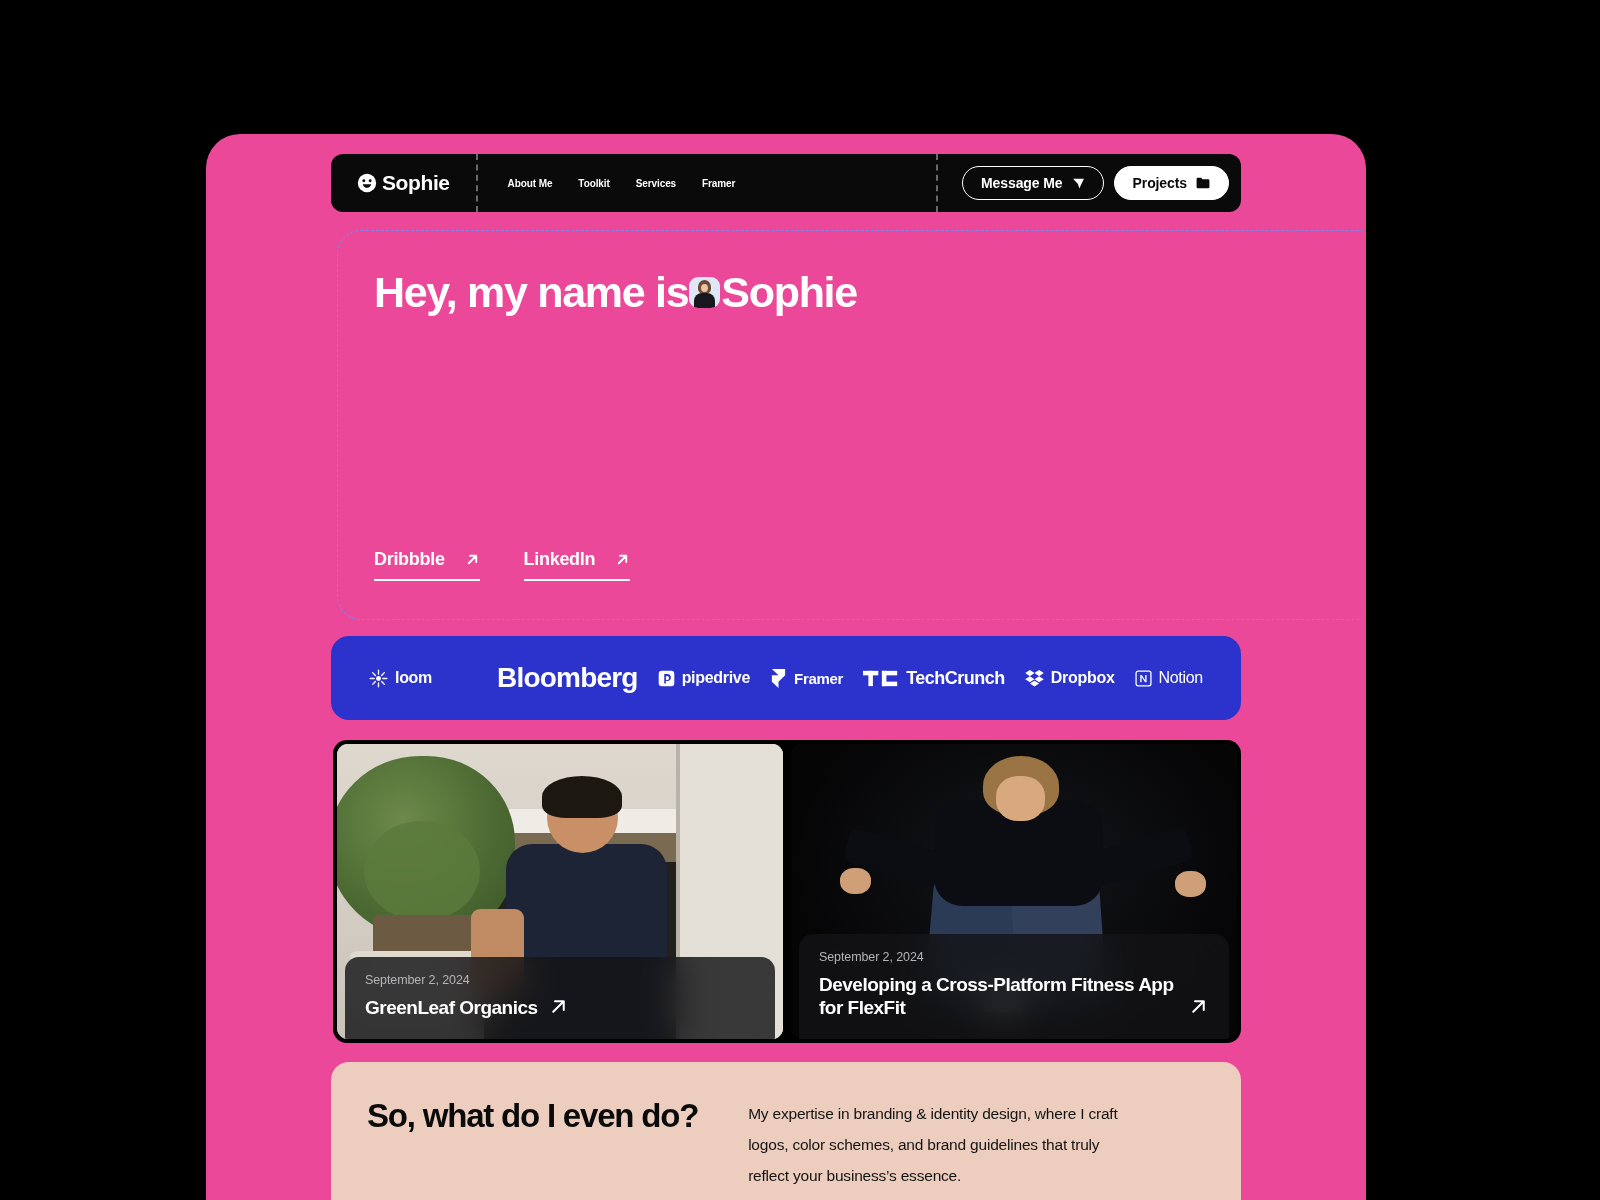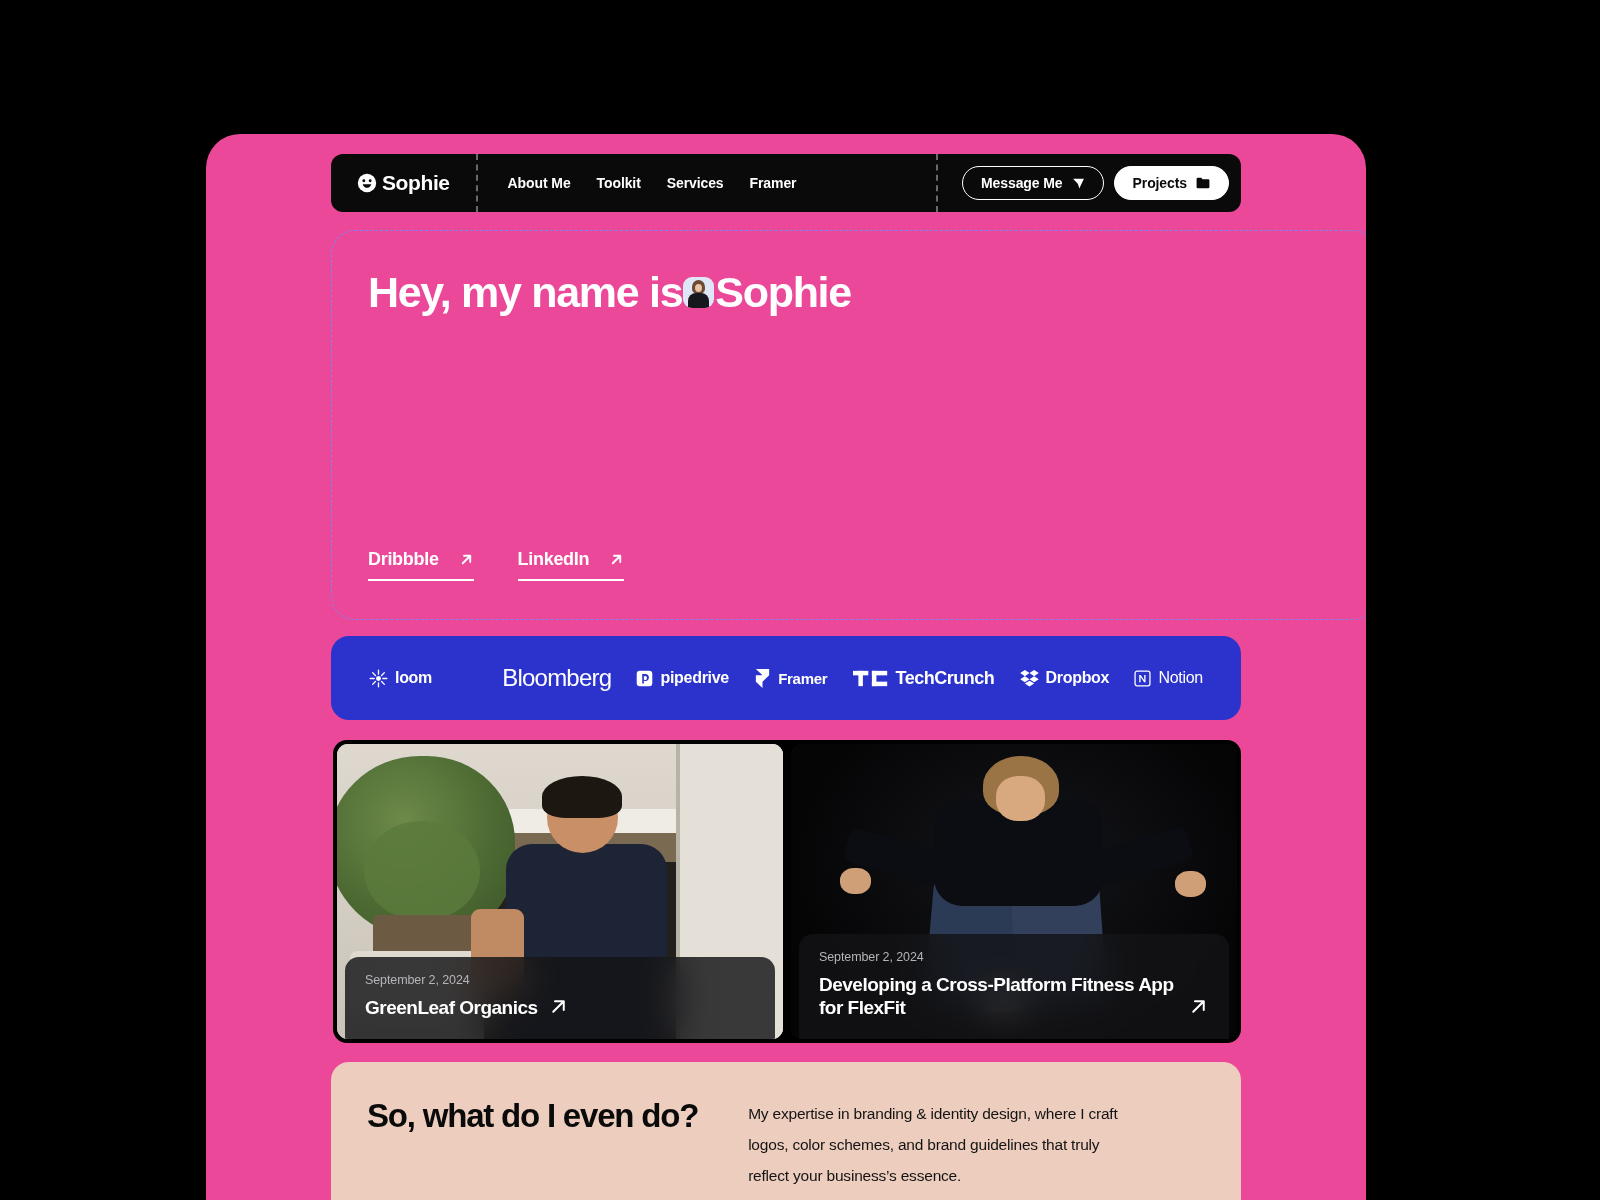--- a/index.html
+++ b/index.html
@@ -49,21 +49,21 @@
   .vdiv {
     width:0; height:58px;
     border-left:2px dashed #6a6a6a;
   }
   .nav-links {
     display:flex; align-items:center; gap:26px;
     padding:0 30px;
     height:100%;
   }
   .nav-link {
-    color:#ffffff; font-size:14px; font-weight:600;
+    color:#ffffff; font-size:10px; font-weight:600;
     letter-spacing:-0.1px; white-space:nowrap;
     cursor:pointer;
   }
   .nav-spacer { flex:1 1 auto; height:100%; }
   .nav-actions {
     display:flex; align-items:center; gap:10px;
     padding-left:24px;
   }
   .btn {
     display:flex; align-items:center; gap:9px;
@@ -80,21 +80,21 @@
   }
   .btn-solid {
     background:#ffffff; color:#0a0a0a;
     border:1.5px solid #ffffff;
   }
   .btn svg { display:block; flex:0 0 auto; }
 
   
   .hero {
     position:absolute;
-    left:125px; top:96px;
+    left:131px; top:96px;
     width:1046px; height:390px;
     border:1.5px dashed #7b84f0;
     border-radius:24px;
     padding:40px 36px;
   }
   .hero-title {
     color:#ffffff;
     font-size:43px; font-weight:700;
     letter-spacing:-1.3px;
     line-height:1.0;
@@ -161,21 +161,21 @@
     display:flex;
     align-items:center;
     justify-content:space-between;
     padding:0 38px;
   }
   .logo-item {
     display:flex; align-items:center; gap:7px;
     color:#ffffff;
   }
   .logo-item .lg-text { font-size:16px; font-weight:600; letter-spacing:-0.3px; }
-  .logo-item.bloomberg .lg-text { font-size:24px; font-weight:400; letter-spacing:-0.8px;margin-left:45px; }
+  .logo-item.bloomberg .lg-text { font-size:28px; font-weight:700; letter-spacing:-0.8px;margin-left:45px; }
   .logo-item.techcrunch .lg-text { font-size:18px; font-weight:800; letter-spacing:-0.5px; }
   .logo-item.framer .lg-text { font-size:15px; font-weight:700; }
   .logo-item.notion .lg-text { font-size:16px; font-weight:500; }
   .logo-item svg { display:block; flex:0 0 auto; }
 
   
   .projects {
     position:absolute;
     left:127px; top:606px;
     width:908px; height:303px;

